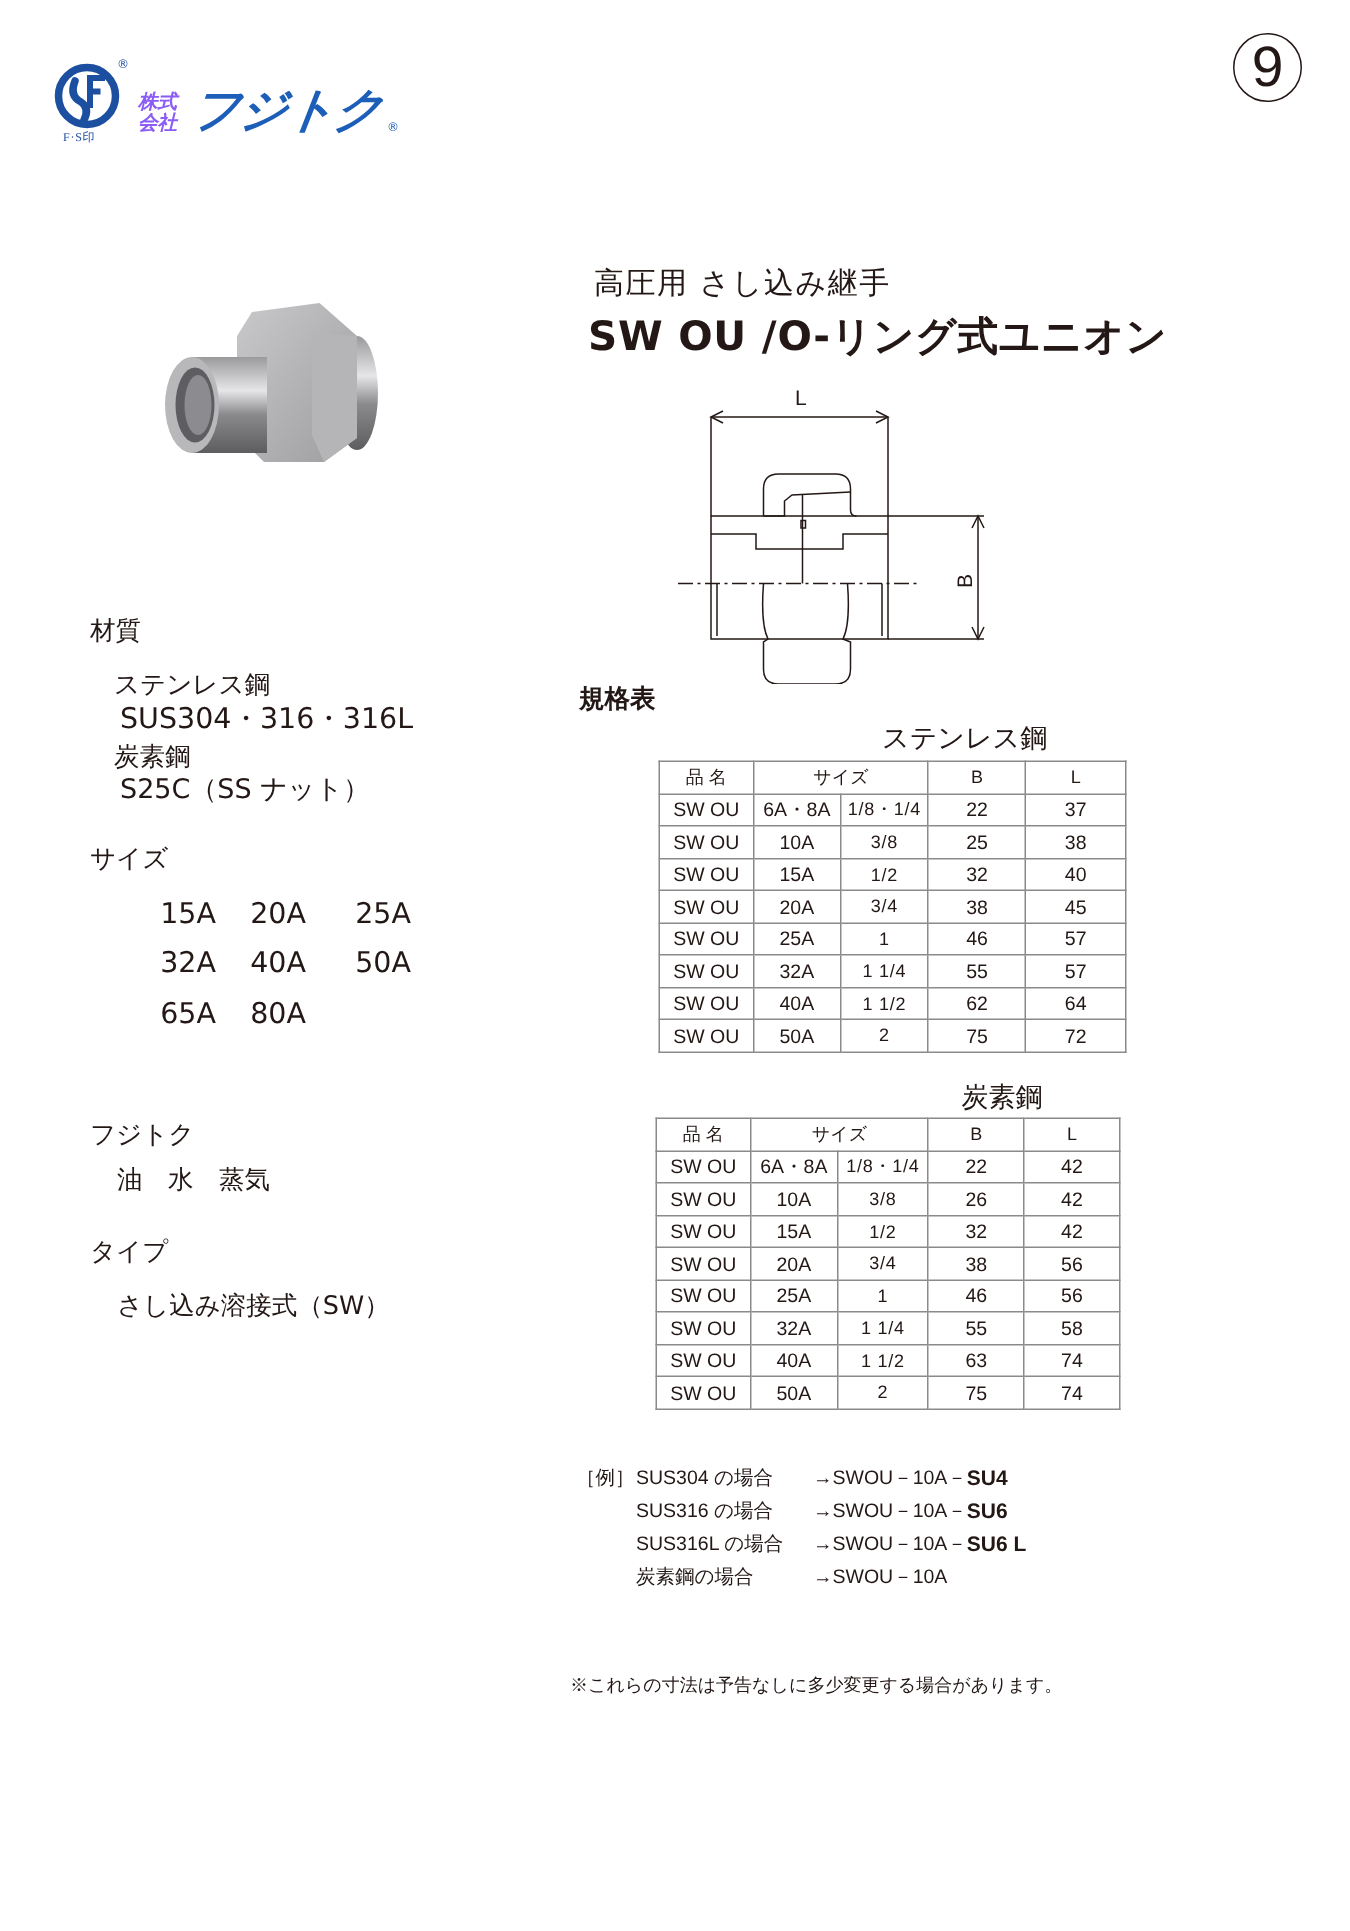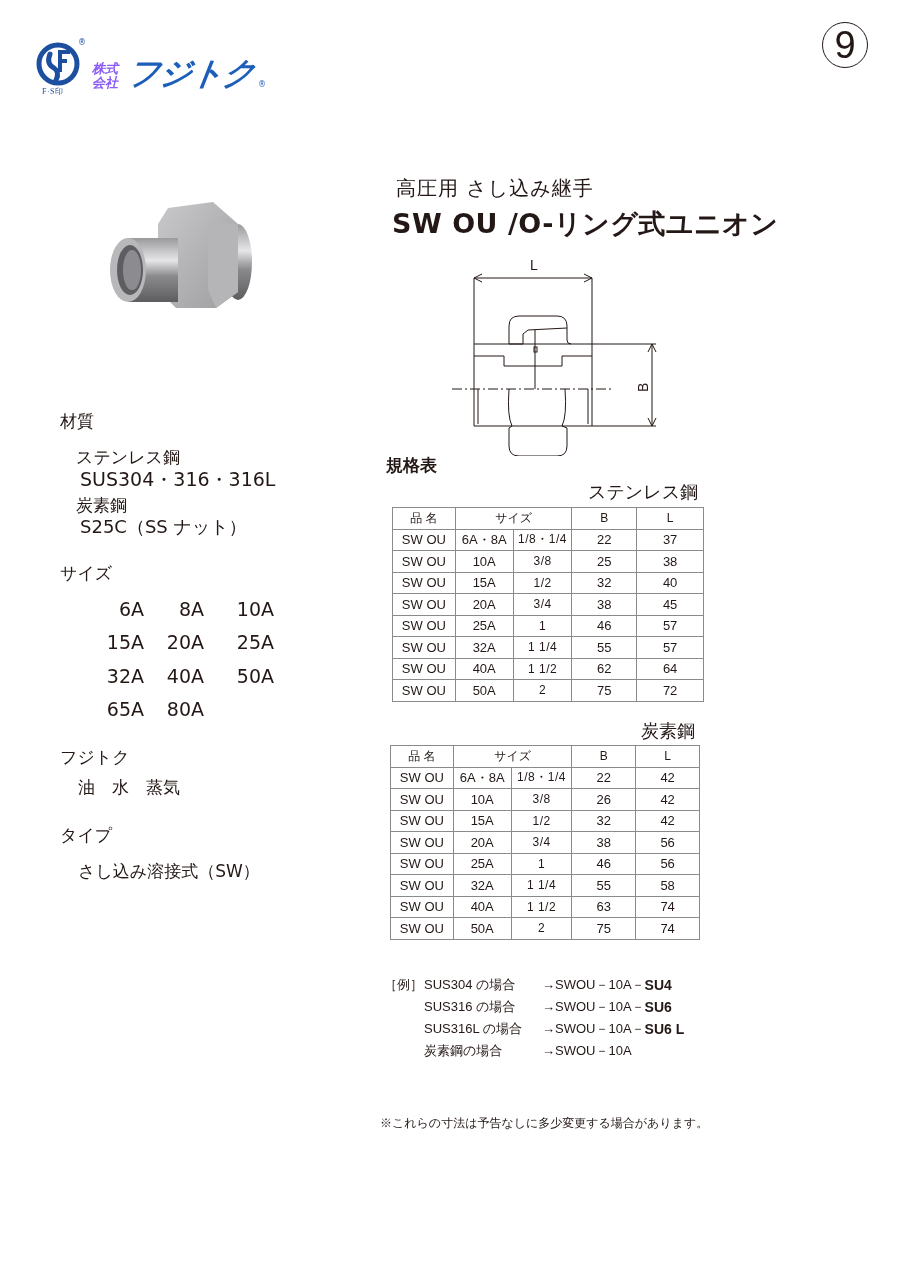--- a/index.html
+++ b/index.html
@@ -36,21 +36,21 @@
 
   .sizes { left: 78px; top: 592px; font-size: 19px; }
   .sizes .row { display: flex; height: 33.5px; align-items: center; }
   .sizes .cell { width: 66px; text-align: right; padding-right: 0; }
   .sizes .cell:nth-child(2) { width: 60px; }
   .sizes .cell:nth-child(3) { width: 70px; }
 
   
   .tbl-caption { font-size: 18px; }
   .spec-title { left: 386px; top: 454px; font-size: 17px; font-weight: bold; }
-  table.spec-table { position: absolute; border-collapse: collapse; font-family: "Liberation Sans", sans-serif; font-size: 13px; color: #231815; }
+  table.spec-table { position: absolute; border-collapse: collapse; font-family: "Liberation Sans", sans-serif; font-size: 13px; color: #231815; margin-left: 47px; }
   table.spec-table td, table.spec-table th { border: 1px solid #8a8a8a; text-align: center; height: 20.5px; padding: 0; font-weight: normal; }
   table.spec-table th { font-size: 12px; }
   table.spec-table .frac { font-size: 12px; letter-spacing: 0.5px; }
 
   .examples { left: 384px; top: 974px; font-size: 13px; line-height: 22px; font-family: "Liberation Sans", sans-serif; }
   .examples .line { display: flex; white-space: pre; }
   .examples .lbl { width: 40px; }
   .examples .mat { width: 118px; }
   .examples .bold { font-weight: bold; font-size: 14px; }
   .note { left: 380px; top: 1071px; font-size: 12px; font-family: "Liberation Sans", sans-serif; margin-top: 44px; }
@@ -133,25 +133,20 @@
 
 <div class="abs spec spec-h" style="top:410px;">材質</div>
 <div class="abs spec" style="left:76px; top:446px;">ステンレス鋼</div>
 <div class="abs spec" style="left:80px; top:468px; font-size:19px;">SUS304・316・316L</div>
 <div class="abs spec" style="left:76px; top:494px;">炭素鋼</div>
 <div class="abs spec" style="left:80px; top:516px; font-size:18px;">S25C（SS ナット）</div>
 
 <div class="abs spec spec-h" style="top:562px;">サイズ</div>
 <div class="abs sizes">
   <div class="row">
-    <span class="cell">6A</span>
-    <span class="cell">8A</span>
-    <span class="cell">10A</span>
-  </div>
-  <div class="row">
     <span class="cell">15A</span>
     <span class="cell">20A</span>
     <span class="cell">25A</span>
   </div>
   <div class="row">
     <span class="cell">32A</span>
     <span class="cell">40A</span>
     <span class="cell">50A</span>
   </div>
   <div class="row">

